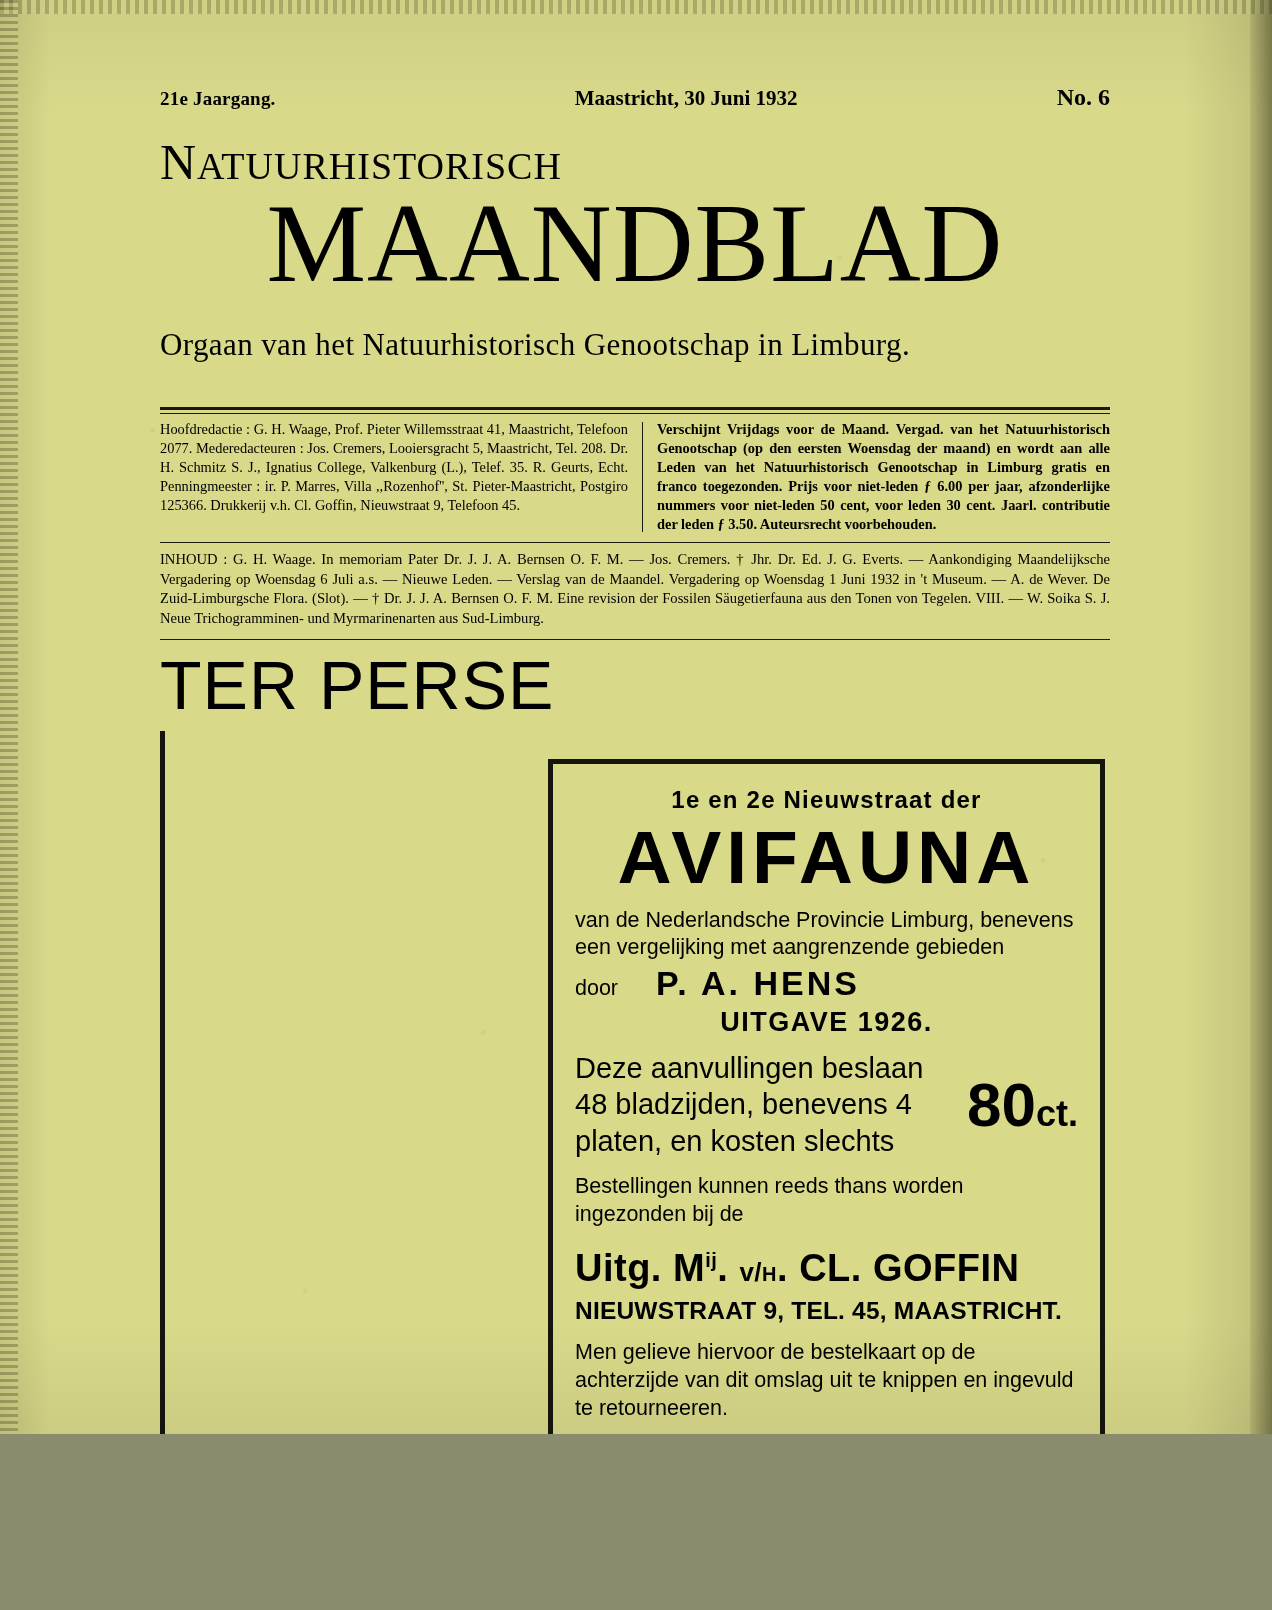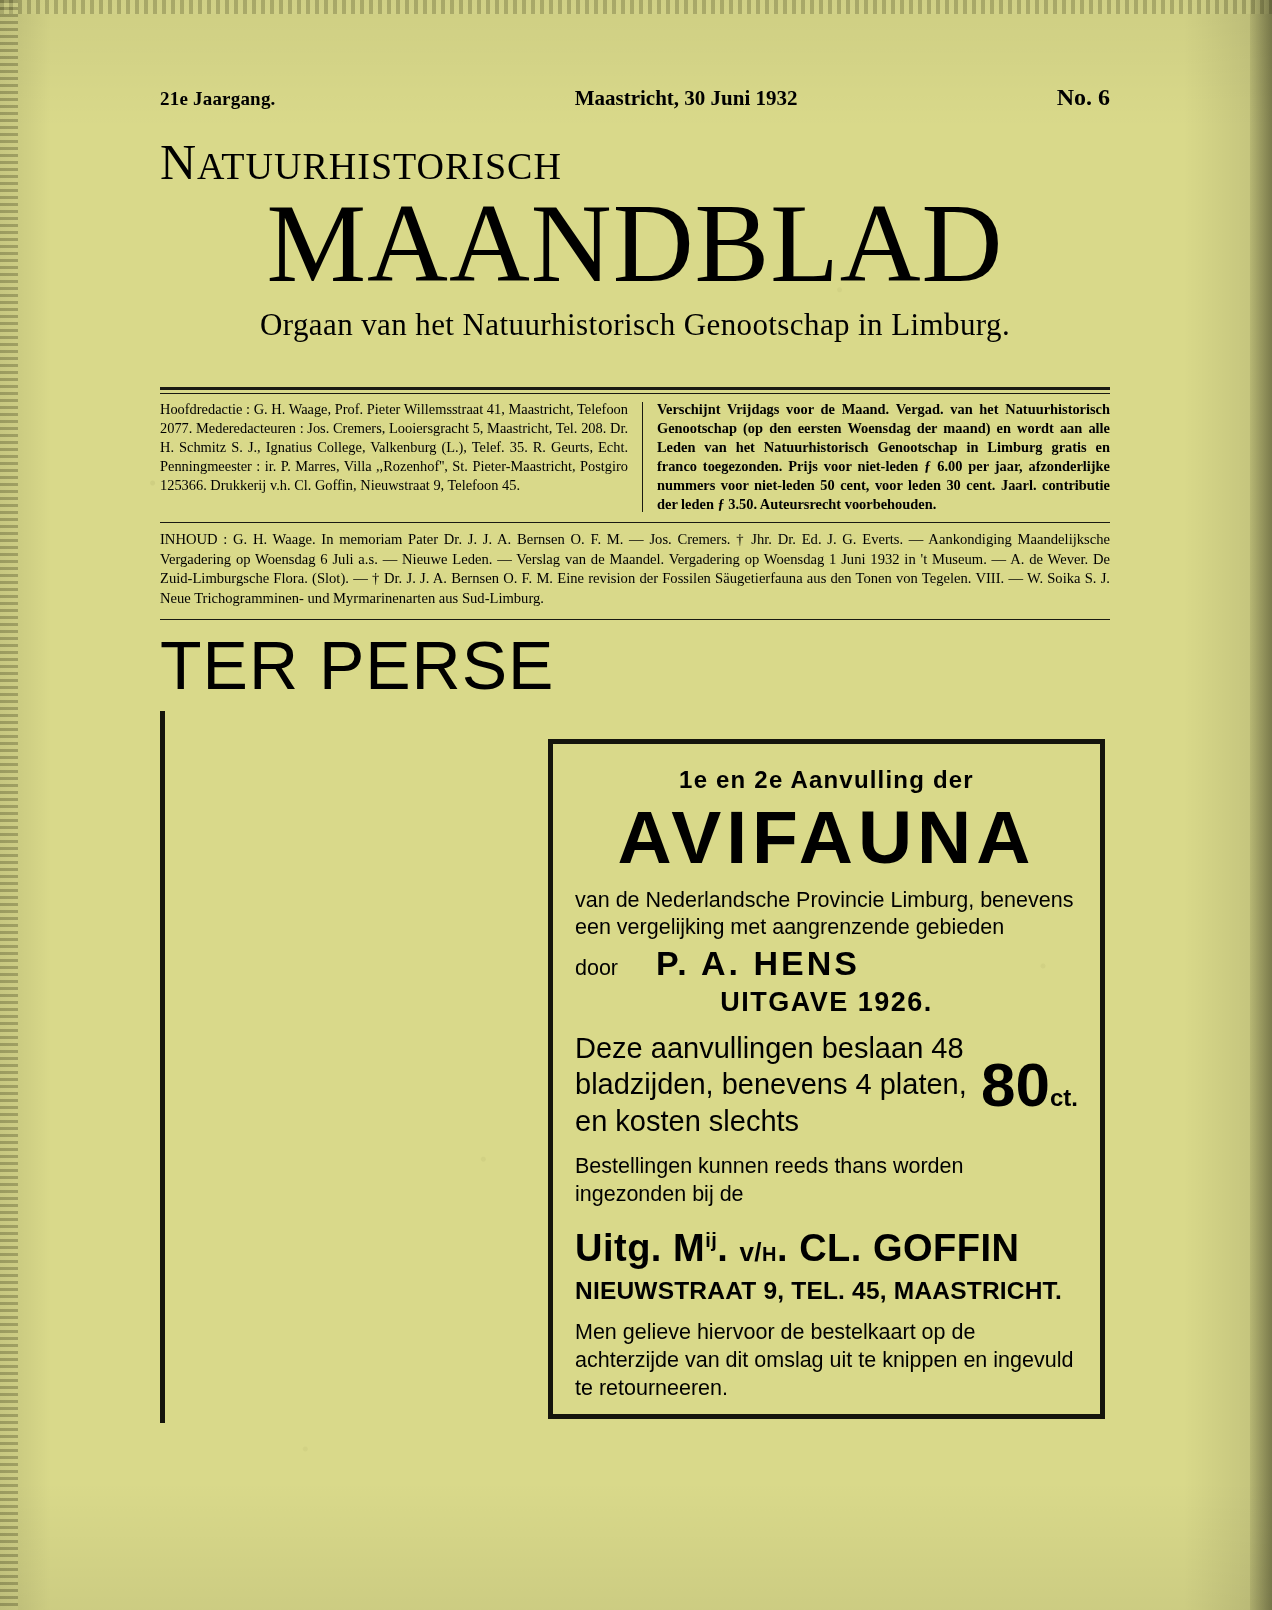--- a/index.html
+++ b/index.html
@@ -9,21 +9,21 @@
   }
   body {
     width: 1272px;
     height: 1610px;
     overflow: hidden;
     font-family: "Liberation Serif", serif;
   }
   #page {
     position: relative;
     width: 1272px;
-    height: 1610px;
+    height: 1434px;
     background: #d9d98a;
     background-image:
       linear-gradient(180deg, rgba(0,0,0,0.05) 0%, rgba(0,0,0,0) 8%, rgba(0,0,0,0) 92%, rgba(0,0,0,0.06) 100%),
       linear-gradient(90deg, rgba(0,0,0,0.10) 0%, rgba(0,0,0,0.0) 4%, rgba(0,0,0,0.0) 93%, rgba(0,0,0,0.12) 100%);
     overflow: hidden;
   }
   
   #page:before {
     content: "";
     position: absolute;
@@ -88,23 +88,23 @@
   .title-small .cap { font-size: 50px; }
   .title-big {
     text-align: center;
     font-size: 112px;
     line-height: .98;
     letter-spacing: 1px;
     margin-top: 2px;
     font-family: "Liberation Serif", serif;
   }
   .subtitle {
-    text-align: center;
+    text-align: left;
     font-size: 31px;
-    margin-top: 8px;
+    margin-top: 28px;
     letter-spacing: .4px;
   }
 
   
   .rule-double {
     margin-top: 44px;
     border-top: 3px solid #1a1a12;
     border-bottom: 1px solid #1a1a12;
     height: 3px;
   }
@@ -230,21 +230,21 @@
     line-height: 1.26;
     flex: 1;
   }
   .ad-price-num {
     font-size: 62px;
     font-weight: bold;
     line-height: .9;
     margin-left: 6px;
     white-space: nowrap;
   }
-  .ad-price-num .ct { font-size: 24px; }
+  .ad-price-num .ct { font-size: 36px; }
   .ad-order {
     font-size: 21.5px;
     line-height: 1.3;
     margin-top: 14px;
   }
   .ad-publisher {
     font-size: 38px;
     font-weight: bold;
     margin-top: 20px;
     letter-spacing: .5px;
@@ -303,21 +303,21 @@
     <div class="inhoud">INHOUD : G. H. Waage. In memoriam Pater Dr. J. J. A. Bernsen O. F. M. — Jos. Cremers. † Jhr. Dr. Ed. J. G. Everts. — Aankondiging Maandelijksche Vergadering op Woensdag 6 Juli a.s. — Nieuwe Leden. — Verslag van de Maandel. Vergadering op Woensdag 1 Juni 1932 in 't Museum. — A. de Wever. De Zuid-Limburgsche Flora. (Slot). — † Dr. J. J. A. Bernsen O. F. M. Eine revision der Fossilen Säugetierfauna aus den Tonen von Tegelen. VIII. — W. Soika S. J. Neue Trichogramminen- und Myrmarinenarten aus Sud-Limburg.</div>
 
     <div class="rule-thin"></div>
 
     <div class="terperse">TER PERSE</div>
 
     <div class="ad-wrap">
       <div class="ad-lline"></div>
 
       <div class="ad-box">
-        <div class="ad-l1">1e en 2e Aanvulling der</div>
+        <div class="ad-l1">1e en 2e Nieuwstraat der</div>
         <div class="ad-avifauna">AVIFAUNA</div>
         <div class="ad-desc">van de Nederlandsche Provincie Limburg, benevens een vergelijking met aangrenzende gebieden</div>
 
         <div class="ad-door">
           <span class="lbl">door</span>
           <span class="nm">P.  A.  HENS</span>
         </div>
 
         <div class="ad-uitgave">UITGAVE 1926.</div>
 

